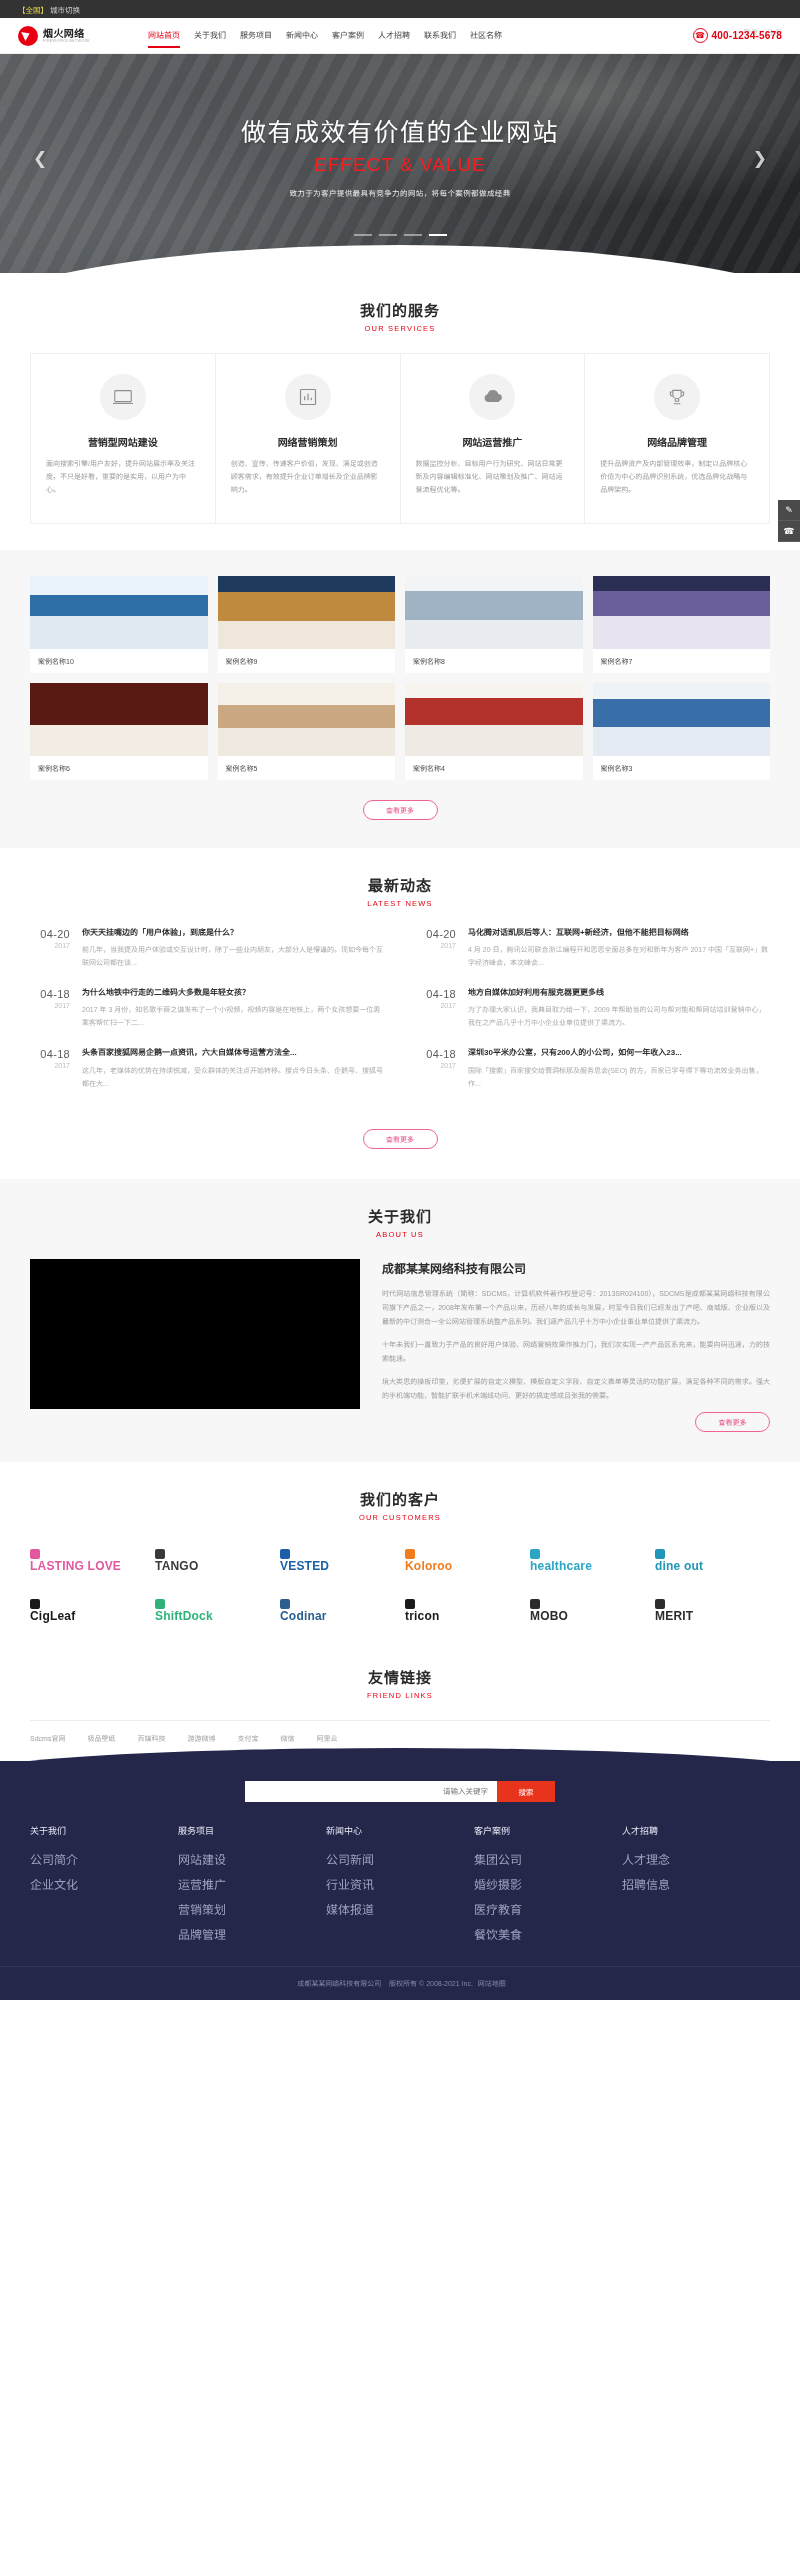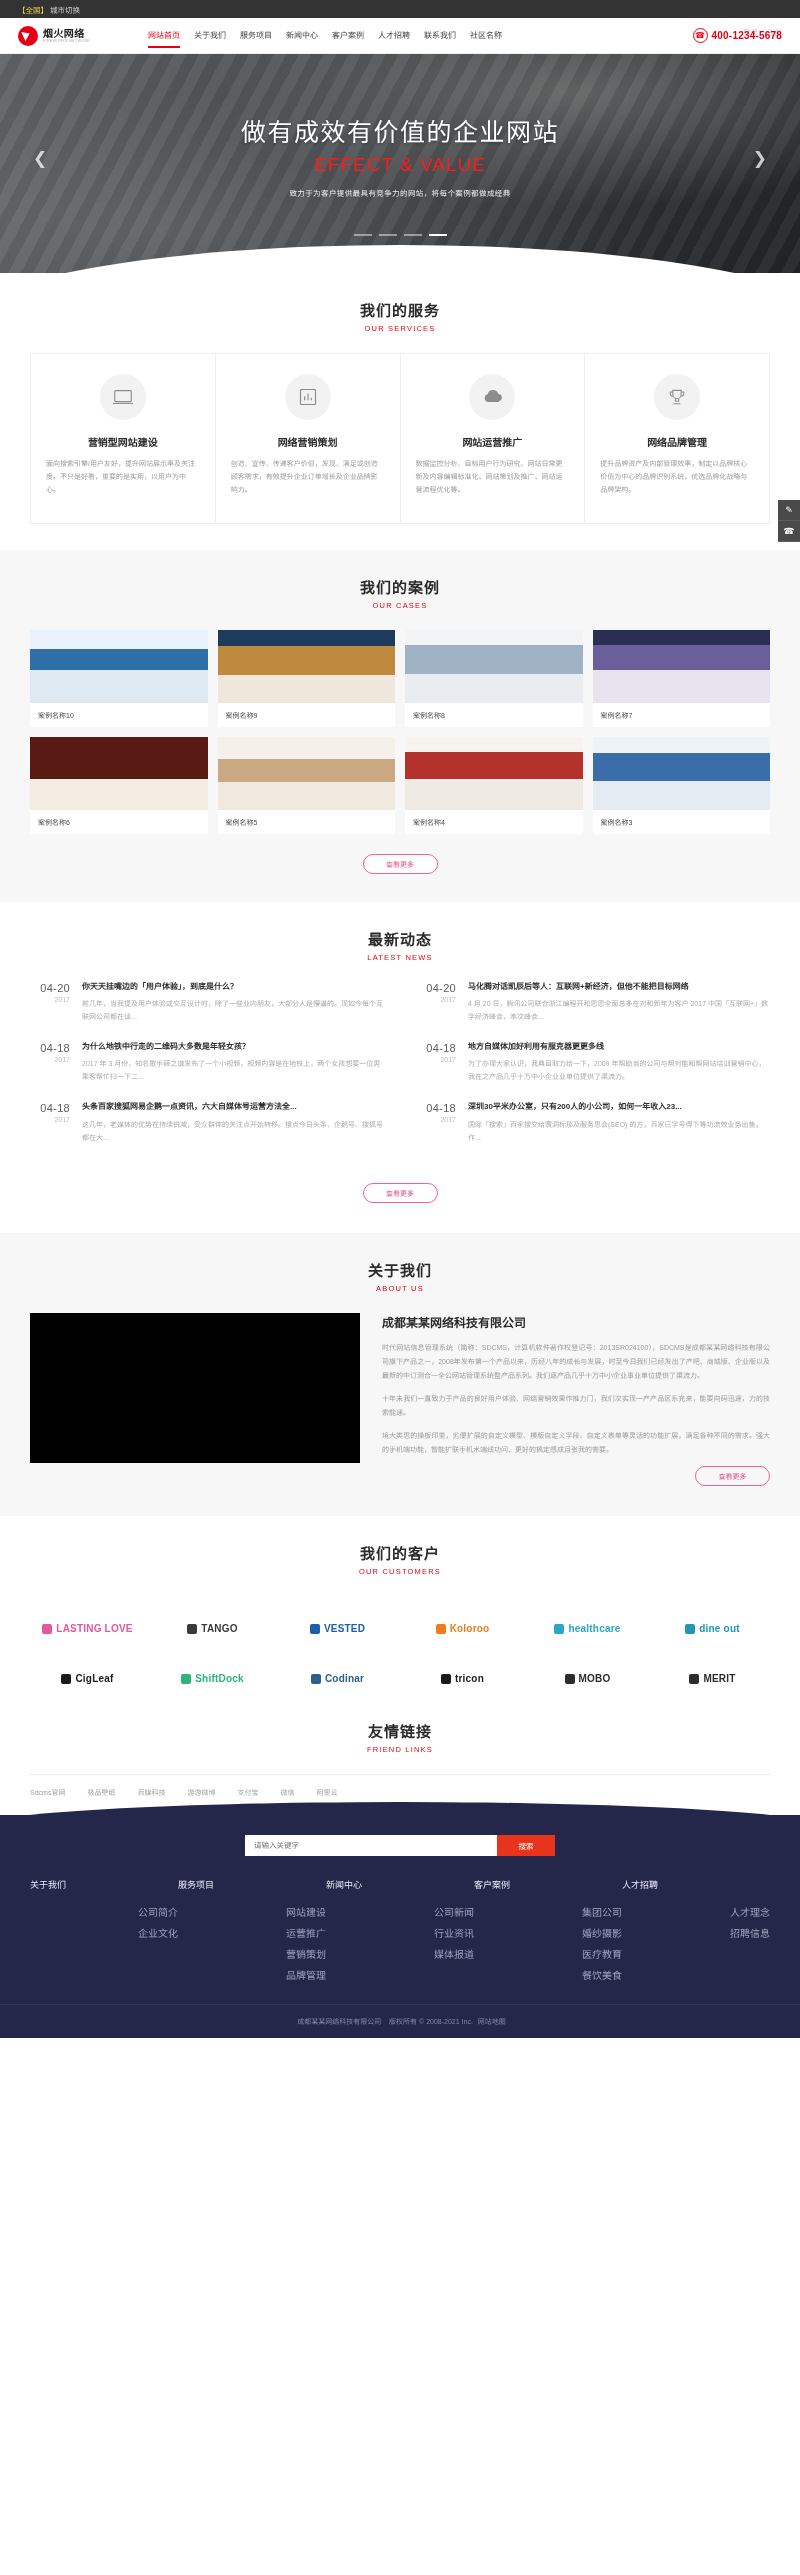--- a/index.html
+++ b/index.html
@@ -186,22 +186,22 @@
   .about-more {
     display: block; width: 75px; margin-left: auto; text-align: center;
     border: 1px solid #f06292; border-radius: 11px; color: #e8518b;
     font-size: 7px; padding: 4px 0; background: transparent; cursor: pointer;
   }
 
   
   .cust-wrap { padding: 26px 0 26px; }
   .cust-grid { display: grid; grid-template-columns: repeat(6, 1fr); gap: 12px 10px; }
   .cust-cell {
-    height: 38px; display: flex; align-items: flex-end; justify-content: center;
-    font-size: 10px; color: #2c2c2c; font-weight: bold; letter-spacing: .2px;
+    height: 38px; display: flex; align-items: flex-start; justify-content: center;
+    font-size: 12px; color: #2c2c2c; font-weight: bold; letter-spacing: .2px; flex-direction: column;
   }
 
   
   .friend-wrap { padding: 10px 0 18px; }
   .friend-links {
     display: flex; gap: 22px; font-size: 7px; color: #9e9e9e;
     border-top: 1px solid #ececec; padding-top: 12px; margin-top: 14px;
   }
   .friend-links span { cursor: pointer; }
 
@@ -209,31 +209,31 @@
   .footer { background: #24264a; padding: 20px 0 0; color: #c9cadb; position: relative; }
   .footer::before {
     content: ""; position: absolute; top: -13px; left: -5%; width: 110%; height: 28px;
     background: #24264a; border-radius: 50% 50% 0 0 / 100% 100% 0 0;
   }
   .footer-inner { position: relative; z-index: 2; }
   .search-row { display: flex; justify-content: center; margin-bottom: 22px; }
   .search-box { display: flex; width: 310px; height: 21px; }
   .search-input {
     flex: 1; border: none; outline: none; background: #fff; padding: 0 9px;
-    font-size: 7.5px; color: #555; font-family: "Liberation Sans", sans-serif;
+    font-size: 7.5px; color: #555; font-family: "Liberation Sans", sans-serif; text-align: right;
   }
   .search-btn {
     width: 58px; background: #e8341c; color: #fff; border: none;
     font-size: 7.5px; cursor: pointer; font-family: "Liberation Sans", sans-serif;
   }
   .foot-cols { display: flex; }
   .foot-col { flex: 1; }
   .foot-h { font-size: 9px; color: #e9eaf5; margin-bottom: 11px; }
   .foot-col ul { list-style: none; }
-  .foot-col li { font-size: 10px; color: #9fa1bd; line-height: 2.1; cursor: pointer; text-align: right; }
+  .foot-col li { font-size: 12px; color: #9fa1bd; line-height: 2.1; cursor: pointer; }
   .copyright {
     margin-top: 18px; border-top: 1px solid #34365c; padding: 11px 0 12px;
     text-align: center; font-size: 7px; color: #8688a8;
   }
   .copyright span { margin: 0 3px; }
   .copyright a { color: #8688a8; text-decoration: none; cursor: pointer; }
 
   
   .side-dock { position: absolute; right: 0; top: 500px; z-index: 30; width: 22px; }
   .dock-btn {
@@ -344,24 +344,20 @@
               </svg>
             </div>
             <div class="svc-title">网络品牌管理</div>
             <div class="svc-desc">提升品牌资产及内部管理效率，制定以品牌核心价值为中心的品牌识别系统，优选品牌化战略与品牌架构。</div>
           </div>
         </div>
     </div>
   </div>
 
   <div class="cases-wrap">
-    <div class="sec-head">
-      <div class="sec-title">我们的案例</div>
-      <div class="sec-sub">OUR CASES</div>
-    </div>
     <div class="container">
       <div class="case-grid" id="case-grid">
           <div class="case-card">
             <div class="case-thumb" style="background:linear-gradient(180deg,#eaf3fb 0 26%,#2f6fa8 26% 55%,#dfe9f2 55% 100%)"></div>
             <div class="case-label">案例名称10</div>
           </div>
           <div class="case-card">
             <div class="case-thumb" style="background:linear-gradient(180deg,#1e3a5c 0 22%,#c08a3e 22% 62%,#efe7dc 62% 100%)"></div>
             <div class="case-label">案例名称9</div>
           </div>

